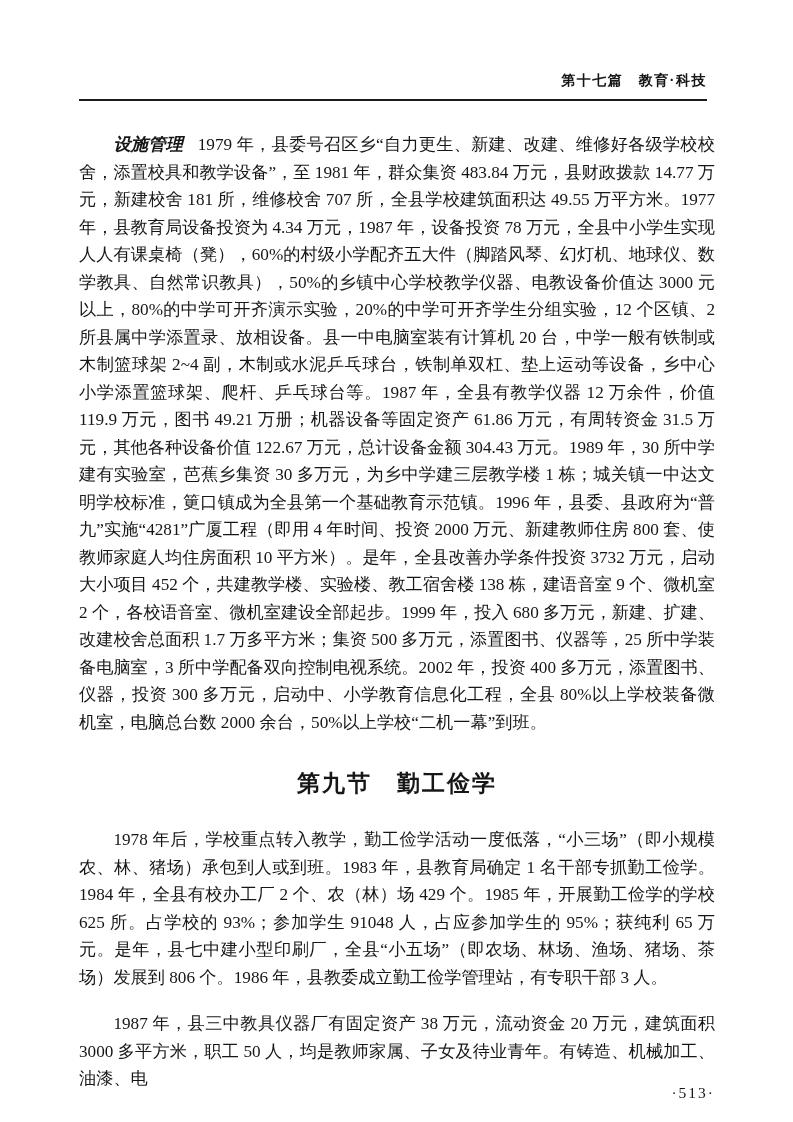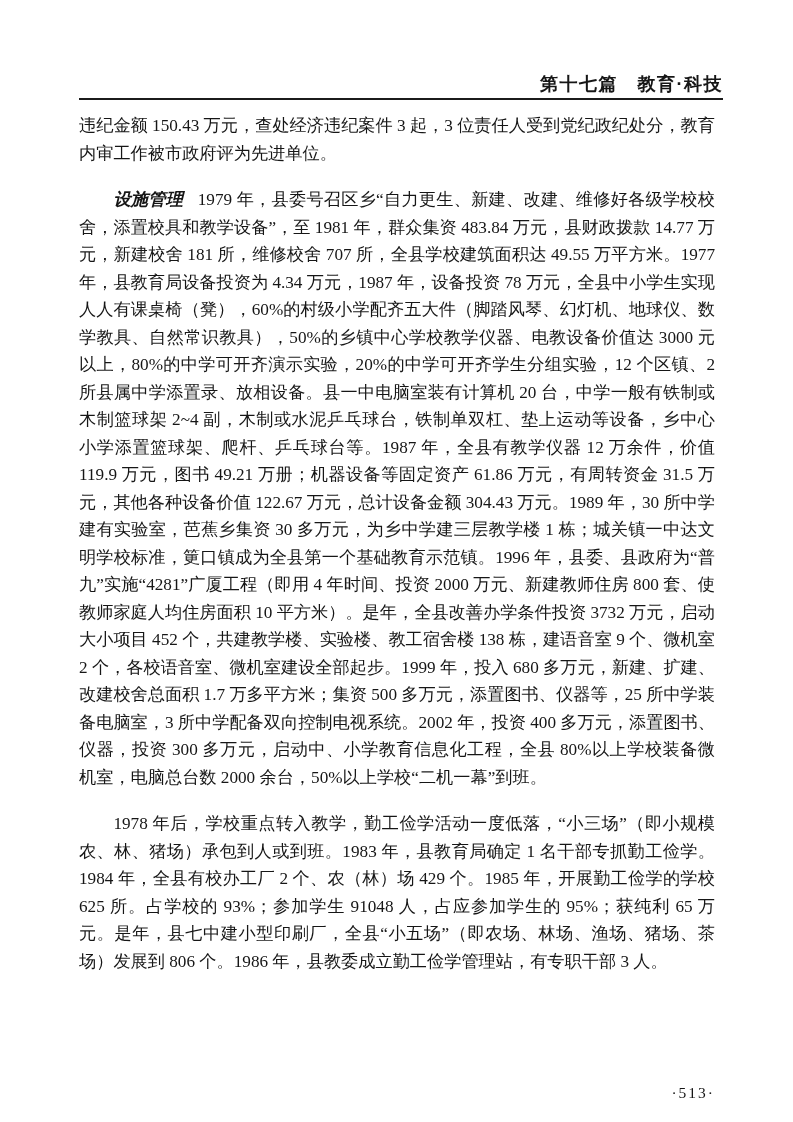--- a/index.html
+++ b/index.html
@@ -12,28 +12,28 @@
     width: 793px;
     height: 1122px;
     background: #ffffff;
     color: #161616;
     font-family: "Liberation Serif", "DejaVu Serif", serif;
     overflow: hidden;
   }
   .running-header {
     position: absolute;
     left: 79px;
-    right: 70px;
+    right: 86px;
     top: 72px;
     text-align: right;
     font-family: "Liberation Sans", "DejaVu Sans", sans-serif;
     font-weight: bold;
-    font-size: 18px;
+    font-size: 14px;
     letter-spacing: 1.5px;
-    padding-bottom: 2px;
+    padding-bottom: 9px;
     border-bottom: 2px solid #1b1b1b;
   }
   .content {
     position: absolute;
     left: 79px;
     right: 78px;
     top: 112px;
     font-size: 17.2px;
     line-height: 27.5px;
     text-align: justify;
@@ -73,25 +73,26 @@
 <body>
 
 <div class="page">
 
   <div class="running-header">
     <span>第十七篇　教育·科技</span>
   </div>
 
   <div class="content">
 
-    <p class="para">违纪金额 150.43 万元，查处经济违纪案件 3 起，3 位责任人受到党纪政纪处分，教育内审工作被市政府评为先进单位。</p>
 
     <p class="para indent"><span class="run-in-label">设施管理</span><span>1979 年，县委号召区乡“自力更生、新建、改建、维修好各级学校校舍，添置校具和教学设备”，至 1981 年，群众集资 483.84 万元，县财政拨款 14.77 万元，新建校舍 181 所，维修校舍 707 所，全县学校建筑面积达 49.55 万平方米。1977 年，县教育局设备投资为 4.34 万元，1987 年，设备投资 78 万元，全县中小学生实现人人有课桌椅（凳），60%的村级小学配齐五大件（脚踏风琴、幻灯机、地球仪、数学教具、自然常识教具），50%的乡镇中心学校教学仪器、电教设备价值达 3000 元以上，80%的中学可开齐演示实验，20%的中学可开齐学生分组实验，12 个区镇、2 所县属中学添置录、放相设备。县一中电脑室装有计算机 20 台，中学一般有铁制或木制篮球架 2~4 副，木制或水泥乒乓球台，铁制单双杠、垫上运动等设备，乡中心小学添置篮球架、爬杆、乒乓球台等。1987 年，全县有教学仪器 12 万余件，价值 119.9 万元，图书 49.21 万册；机器设备等固定资产 61.86 万元，有周转资金 31.5 万元，其他各种设备价值 122.67 万元，总计设备金额 304.43 万元。1989 年，30 所中学建有实验室，芭蕉乡集资 30 多万元，为乡中学建三层教学楼 1 栋；城关镇一中达文明学校标准，筻口镇成为全县第一个基础教育示范镇。1996 年，县委、县政府为“普九”实施“4281”广厦工程（即用 4 年时间、投资 2000 万元、新建教师住房 800 套、使教师家庭人均住房面积 10 平方米）。是年，全县改善办学条件投资 3732 万元，启动大小项目 452 个，共建教学楼、实验楼、教工宿舍楼 138 栋，建语音室 9 个、微机室 2 个，各校语音室、微机室建设全部起步。1999 年，投入 680 多万元，新建、扩建、改建校舍总面积 1.7 万多平方米；集资 500 多万元，添置图书、仪器等，25 所中学装备电脑室，3 所中学配备双向控制电视系统。2002 年，投资 400 多万元，添置图书、仪器，投资 300 多万元，启动中、小学教育信息化工程，全县 80%以上学校装备微机室，电脑总台数 2000 余台，50%以上学校“二机一幕”到班。</span></p>
 
+    <h2 class="section-heading">第九节　勤工俭学</h2>
 
     <p class="para indent">1978 年后，学校重点转入教学，勤工俭学活动一度低落，“小三场”（即小规模农、林、猪场）承包到人或到班。1983 年，县教育局确定 1 名干部专抓勤工俭学。1984 年，全县有校办工厂 2 个、农（林）场 429 个。1985 年，开展勤工俭学的学校 625 所。占学校的 93%；参加学生 91048 人，占应参加学生的 95%；获纯利 65 万元。是年，县七中建小型印刷厂，全县“小五场”（即农场、林场、渔场、猪场、茶场）发展到 806 个。1986 年，县教委成立勤工俭学管理站，有专职干部 3 人。</p>
 
+    <p class="para indent">1987 年，县三中教具仪器厂有固定资产 38 万元，流动资金 20 万元，建筑面积 3000 多平方米，职工 50 人，均是教师家属、子女及待业青年。有铸造、机械加工、油漆、电</p>
 
   </div>
 
   <div class="page-number">·513·</div>
 
 </div>
 
 </body></html>

